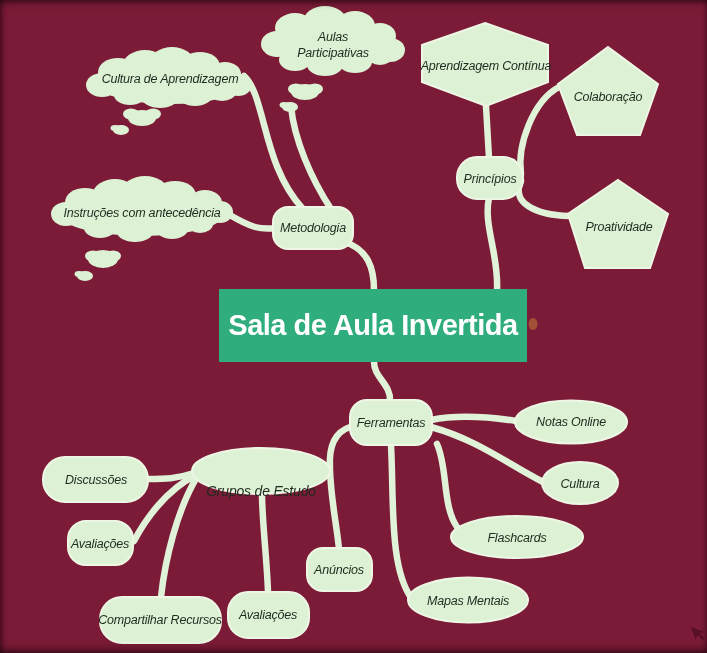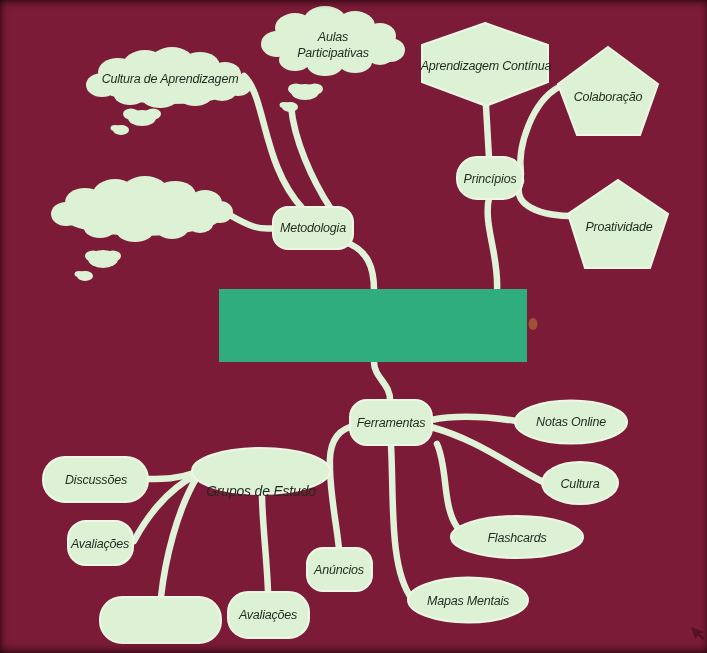--- a/index.html
+++ b/index.html
@@ -149,30 +149,33 @@
     <rect x="219" y="289" width="308" height="73" fill="#2fad7c"></rect>
     <ellipse cx="533" cy="324" rx="4.5" ry="6" fill="#a85a38" opacity="0.85"></ellipse>
 
     <g opacity="0.45" fill="#2a0512">
       <path d="M 691 627 l 4.5 12.5 2.2 -4.2 5.0 4.8 1.6 -1.8 -4.8 -4.6 4.4 -1.6 z"></path>
     </g>
   </svg>
 
   <div class="label" style="left:170px;top:79px">Cultura de Aprendizagem</div>
   <div class="label wrap" style="left:333px;top:45px">Aulas Participativas</div>
+  <div class="label" style="left:142px;top:213px">Instruções com antecedência</div>
   <div class="label" style="left:313px;top:228px">Metodologia</div>
   <div class="label" style="left:486px;top:66px">Aprendizagem Contínua</div>
   <div class="label" style="left:608px;top:97px">Colaboração</div>
   <div class="label" style="left:619px;top:227px">Proatividade</div>
   <div class="label" style="left:490px;top:179px">Princípios</div>
 
+  <div class="title-label" style="left:373px;top:325px">Sala de Aula Invertida</div>
 
   <div class="label" style="left:391px;top:423px">Ferramentas</div>
   <div class="label" style="left:571px;top:422px">Notas Online</div>
   <div class="label" style="left:580px;top:484px">Cultura</div>
   <div class="label" style="left:517px;top:538px">Flashcards</div>
   <div class="label" style="left:468px;top:601px">Mapas Mentais</div>
   <div class="label big" style="left:261px;top:471px">Grupos de Estudo</div>
   <div class="label" style="left:96px;top:480px">Discussões</div>
   <div class="label" style="left:100px;top:544px">Avaliações</div>
+  <div class="label" style="left:160px;top:620px">Compartilhar Recursos</div>
   <div class="label" style="left:268px;top:615px">Avaliações</div>
   <div class="label" style="left:339px;top:570px">Anúncios</div>
 </div>
 
 </body></html>

